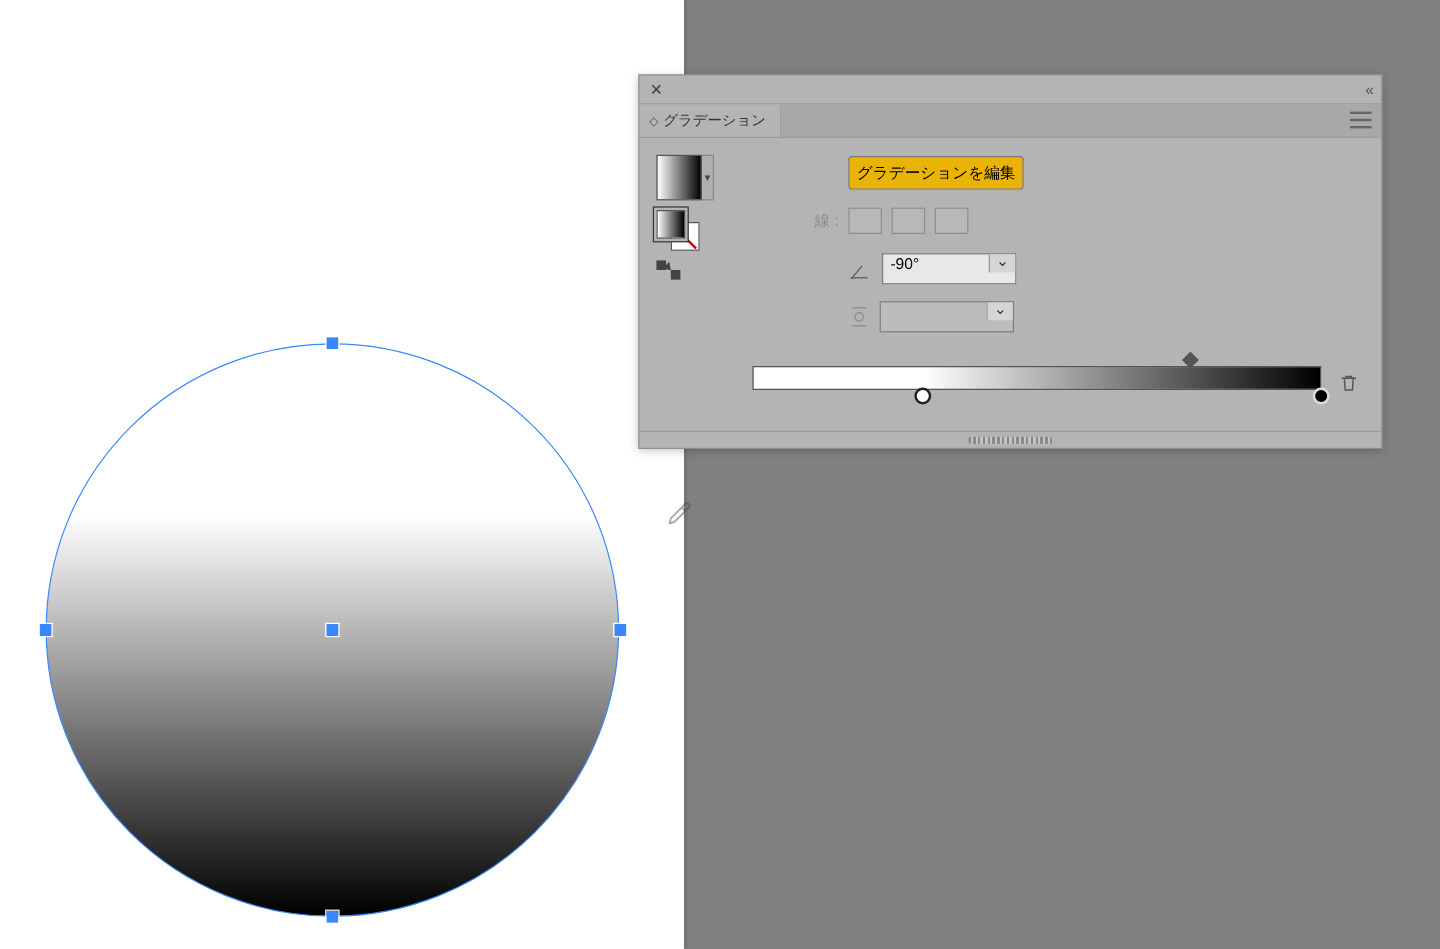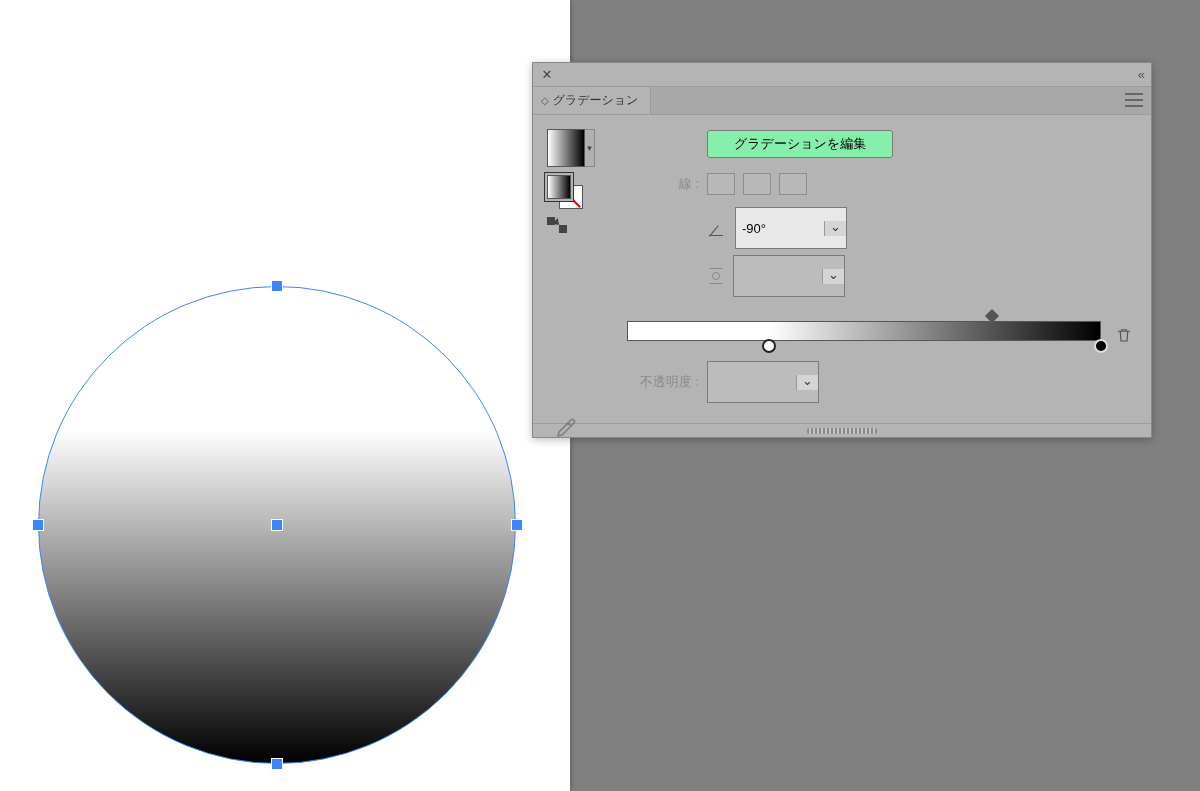--- a/index.html
+++ b/index.html
@@ -182,23 +182,23 @@
     width: 28px; height: 28px;
     border: 1px solid #666;
     background: #bbb;
     display: inline-block;
   }
   .type-linear { background: linear-gradient(90deg,#fff,#000); box-shadow: inset 0 0 0 2px #333; }
   .type-radial { background: radial-gradient(circle at 50% 50%, #fff 0%, #000 100%); }
   .type-free   { background: radial-gradient(circle at 30% 30%, #fff 0%, #000 70%); }
 
   .btn {
-    background: #86efac;
+    background: #eab308;
     border: 1px solid #7a7a7a;
-    padding: 4px 26px;
+    padding: 4px 6px;
     font-size: 13px;
     border-radius: 3px;
   }
 
   .stroke-btn {
     width: 28px; height: 22px;
     border: 1px solid #8e8e8e;
     background: #b8b8b8;
   }
 
@@ -210,24 +210,24 @@
     content:""; position:absolute; left:2px; bottom:2px;
     width:14px; border-bottom:1.5px solid #555;
   }
   .angle-icon::after {
     content:""; position:absolute; left:2px; bottom:2px;
     height:14px; border-left:1.5px solid #555;
     transform-origin: bottom left; transform: rotate(40deg);
   }
 
   .combo {
-    display: inline-flex; align-items: center;
+    display: inline-flex; align-items: flex-start;
     border: 1px solid #7a7a7a;
     background: #e8e8e8;
-    height: 42px;
+    height: 26px;
   }
   .combo input {
     border: none; background: transparent;
     width: 88px; padding: 0 6px;
     font-size: 13px;
     outline: none;
   }
   .combo .dd {
     width: 22px;
     border-left: 1px solid #999;
@@ -396,27 +396,20 @@
           <div class="grad-stop white" style="left:30%"></div>
           <div class="grad-stop black" style="left:100%"></div>
         </div>
         <div class="trash">
           <svg viewBox="0 0 24 24" width="18" height="18" fill="none" stroke="#555" stroke-width="1.6">
             <path d="M4 7h16M9 7V5h6v2M7 7l1 13h8l1-13"></path>
           </svg>
         </div>
       </div>
 
-      <div class="row">
-        <div class="row-label dim">不透明度 :</div>
-        <div class="combo dim">
-          <input disabled="" style="">
-          <div class="dd"></div>
-        </div>
-      </div>
 
 
     </div>
   </div>
 
   <div class="eyedropper">
     <svg viewBox="0 0 24 24" fill="none" stroke="#444" stroke-width="1.6">
       <path d="M3 21l4-1 9-9-3-3-9 9-1 4zM13 8l3 3 3-3a2.1 2.1 0 10-3-3l-3 3z"></path>
     </svg>
   </div>

